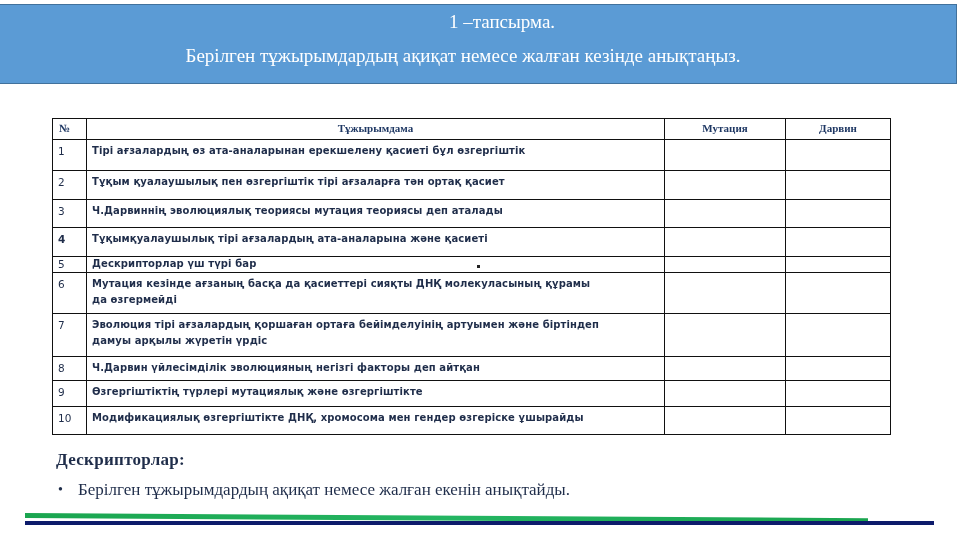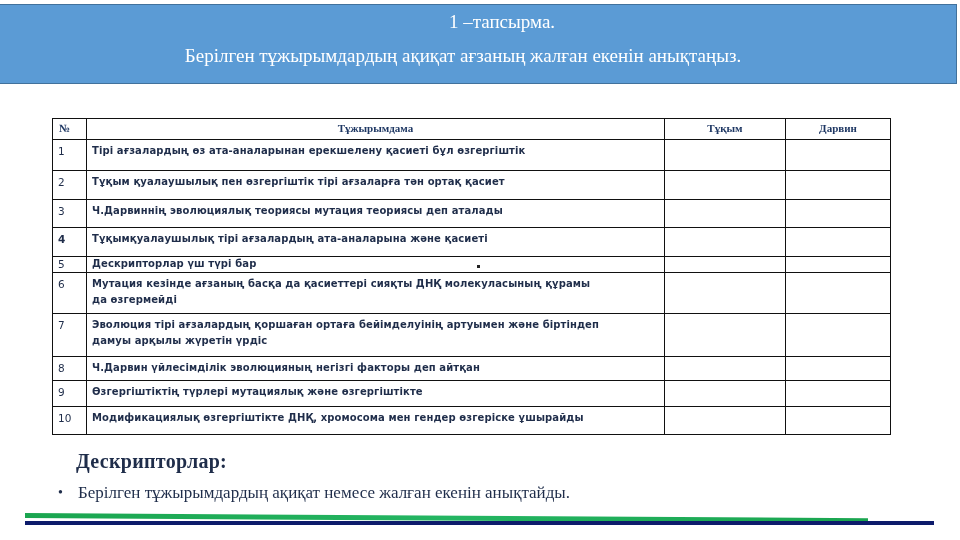--- a/index.html
+++ b/index.html
@@ -24,51 +24,51 @@
     font-family: "Liberation Serif", serif; font-weight: bold; font-size: 11px;
     color: #1f3864; text-align: center; vertical-align: middle; padding: 1px 4px;
   }
   .tbl th.num-h { text-align: left; padding-left: 6px; }
   .tbl td.num { font-size: 10.5px; padding-left: 5px; }
   .tbl td.num.bold { font-weight: bold; }
   .tbl td.stmt { font-size: 10px; letter-spacing: 0.1px; font-weight: bold; }
   .dot { position: absolute; left: 477px; top: 265px; width: 3px; height: 3px; background: #222; }
 
   .descriptors { position: absolute; left: 56px; top: 450px; font-family: "Liberation Serif", serif; color: #1f2d4a; }
-  .desc-title { font-size: 20px; font-weight: bold; letter-spacing: 0.3px; margin-left: 20px; }
+  .desc-title { font-size: 17px; font-weight: bold; letter-spacing: 0.3px; }
   .desc-item { margin-top: 10px; font-size: 17px; display: flex; align-items: center; }
   .bullet { width: 20px; font-size: 14px; margin-left: 2px; }
 
   .line-green {
     position: absolute; left: 25px; top: 513px; width: 843px; height: 5px;
     background: linear-gradient(90deg, #1aa54f, #24b562 50%, #1aa54f);
     transform: skewY(0.35deg); transform-origin: left;
   }
   .line-navy { position: absolute; left: 25px; top: 521px; width: 909px; height: 4px; background: #0d1b6b; }
 </style>
 </head>
 <body>
 
 <div class="title-box">
   <div class="title-line1">1 –тапсырма.</div>
-  <div class="title-line2">Берілген тұжырымдардың ақиқат ағзаның жалған екенін анықтаңыз.</div>
+  <div class="title-line2">Берілген тұжырымдардың ақиқат немесе жалған кезінде анықтаңыз.</div>
 </div>
 
 <table class="tbl">
   <colgroup>
     <col style="width:34px">
       <col style="width:578px">
       <col style="width:121px">
       <col style="width:105px">
   </colgroup>
   <tbody>
       <tr style="height:20px">
     <th class="num-h">№</th>
     <th>Тұжырымдама</th>
-    <th>Тұқым</th>
+    <th>Мутация</th>
     <th>Дарвин</th>
   </tr>
   <tr style="height:31px">
     <td class="num">1</td>
     <td class="stmt">Тірі ағзалардың өз ата-аналарынан ерекшелену қасиеті бұл өзгергіштік</td>
     <td></td>
     <td></td>
   </tr>
   <tr style="height:29px">
     <td class="num">2</td>

